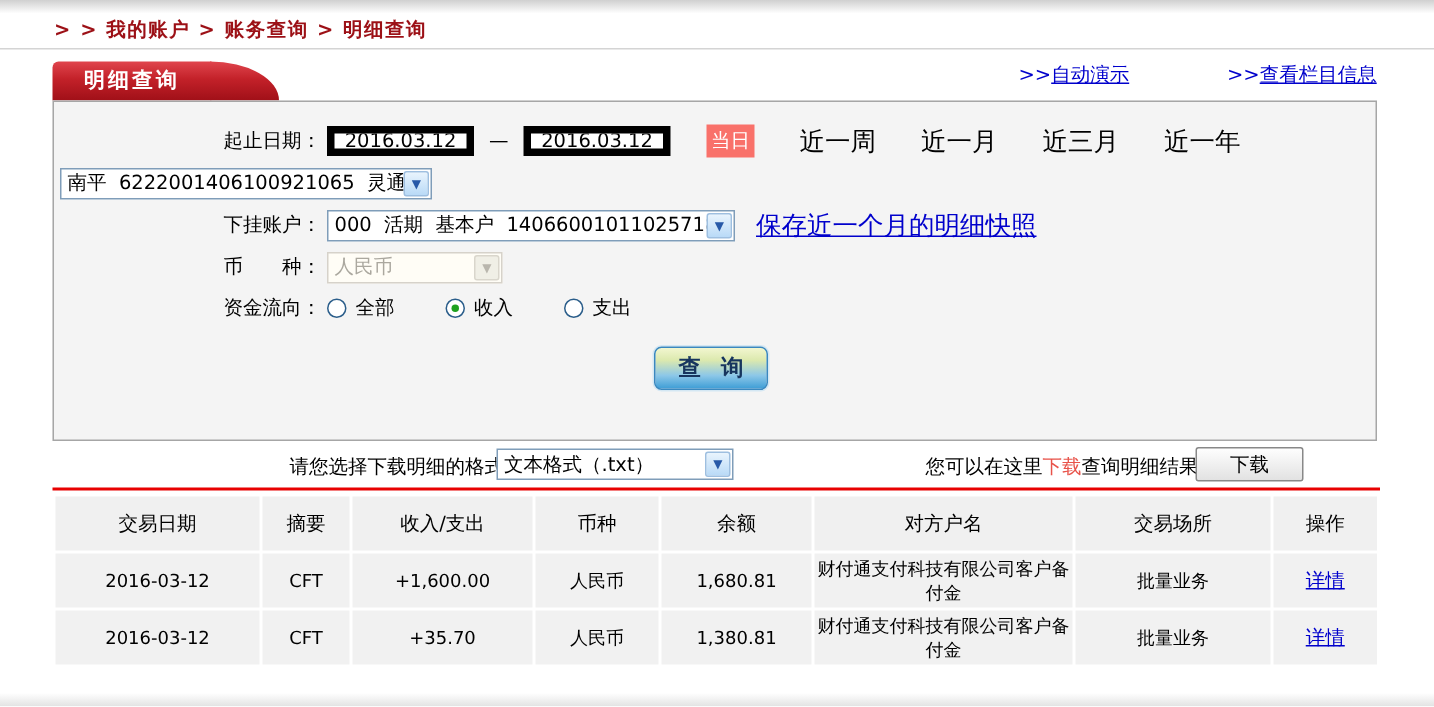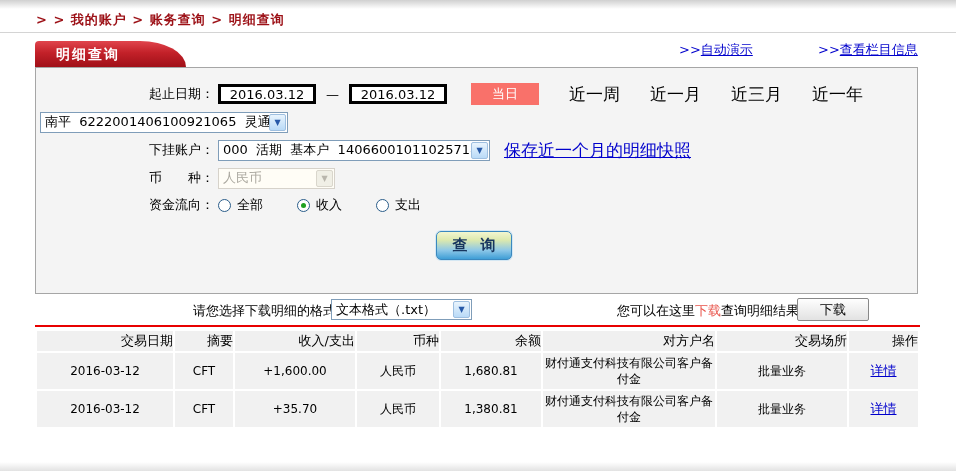--- a/index.html
+++ b/index.html
@@ -27,24 +27,24 @@
   .top-link { position:absolute; top:41px; font-size:13px; color:#0000cc; cursor:pointer; white-space:nowrap; }
   .top-link .lbl { text-decoration:underline; }
   .tl-1 { left:555px;margin-top:48px; } .tl-2 { left:679px; } .tl-3 { left:818px; }
 
   .panel { position:absolute; left:35px; top:67px; width:883px; height:227px;
     background:#f4f4f4; border:1px solid #a6a6a6; }
   .frow { position:absolute; left:0; width:100%; height:22px; display:flex; align-items:center; }
   .flabel { width:178px; text-align:right; font-size:13px; color:#000; white-space:pre; flex:0 0 178px; }
   .fcontent { display:flex; align-items:center; margin-left:4px; }
 
-  .date-in { width:98px; height:20px; border:3px solid #000000; background:#fff;
+  .date-in { width:98px; height:20px; border:5px solid #000000; background:#fff;
     text-align:center; font-size:13px; font-family:inherit; color:#000; }
   .date-dash { margin:0 10px; font-size:13px; color:#000; }
-  .badge { margin-left:24px; background:#f9716a; color:#fff; font-size:13px; padding:2px 21px; cursor:pointer; }
+  .badge { margin-left:24px; background:#f9716a; color:#fff; font-size:13px; padding:2px 3px; cursor:pointer; }
   .qlink { margin-left:30px; font-size:17px; color:#000; cursor:pointer; }
 
   .sel { display:inline-flex; align-items:center; justify-content:space-between;
     height:21px; background:#fff; border:1px solid #7f9db9; cursor:pointer; }
   .sel-text { font-size:13px; padding-left:4px; white-space:pre; overflow:hidden; }
   .sel-arrow { width:17px; height:17px; margin-right:1px; flex:0 0 17px;
     background:linear-gradient(180deg,#e9f4fd 0%,#b9daf7 100%);
     border:1px solid #9ebfe0; border-radius:2px; color:#2759a8; font-size:8px;
     display:flex; align-items:center; justify-content:center; }
   .sel.disabled { border-color:#d6d2ca; background:#fffdf6; cursor:default; }
@@ -60,33 +60,33 @@
   .radio-lbl { font-size:13px; margin-left:6px; cursor:pointer; }
   .radio-group { display:inline-flex; align-items:center; margin-right:34px; }
 
   .query-btn { position:absolute; left:400px; top:163px; width:76px; height:29px;
     border:1px solid #3a88bf; border-radius:5px; box-shadow:0 0 0 1px #d4e7f3;
     background:linear-gradient(180deg,#f2f6d0 0%,#dce9ae 30%,#8cc7e8 68%,#3f9ed6 100%);
     color:#17355e; font-weight:bold; font-size:15px; font-family:inherit;
     letter-spacing:4px; text-indent:4px; cursor:pointer; }
 
   .dl-format-label { position:absolute; left:193px; top:302px; font-size:13px; color:#000; }
-  .dl-format-sel { position:absolute; left:331px; top:299px; width:141px; }
+  .dl-format-sel { position:absolute; left:331px; top:299px; width:158px; }
   .dl-hint { position:absolute; left:617px; top:302px; font-size:13px; color:#000; white-space:nowrap; }
   .dl-hint .em { color:#e8534a; }
   .dl-btn { position:absolute; left:797px; top:298px; width:72px; height:23px;
     border:1px solid #888; border-radius:2px; background:linear-gradient(180deg,#fefefe,#e2e2e2);
     font-size:13px; font-family:inherit; color:#000; cursor:pointer; }
 
   .red-line { position:absolute; left:35px; top:325px; width:885px; height:2px; background:#e80000; }
 
   .result-table { position:absolute; left:35px; top:329px; width:885px;
     border-collapse:separate; border-spacing:2px; table-layout:fixed; }
-  .result-table th { height:20px; background:#f0f0f0; font-size:13px; font-weight:normal;
-    color:#000; text-align:right; }
+  .result-table th { height:36px; background:#f0f0f0; font-size:13px; font-weight:normal;
+    color:#000; text-align:center; }
   .result-table td { height:36px; background:#f1f1f1; font-size:12px; color:#000;
     text-align:center; vertical-align:middle; padding:2px; line-height:16px; }
   .amount { color:#c00000; }
   .detail-link { color:#0000cc; text-decoration:underline; cursor:pointer; font-size:13px; }
 </style>
 </head>
 <body>
 
 <div id="page">
 

